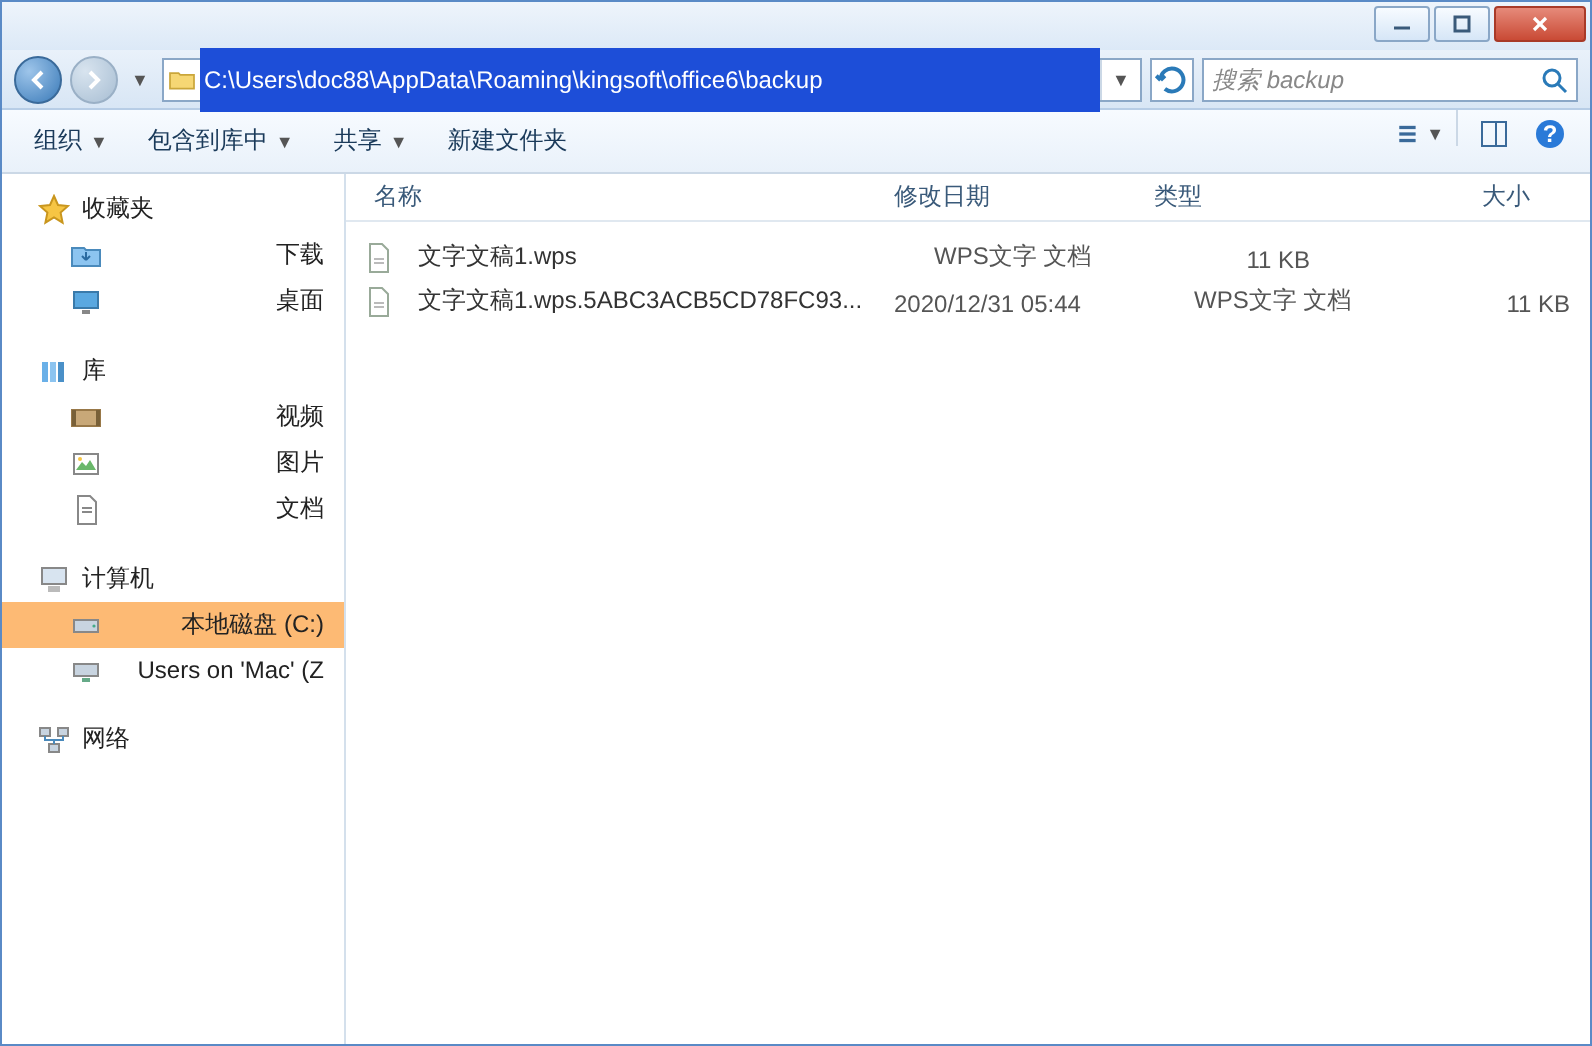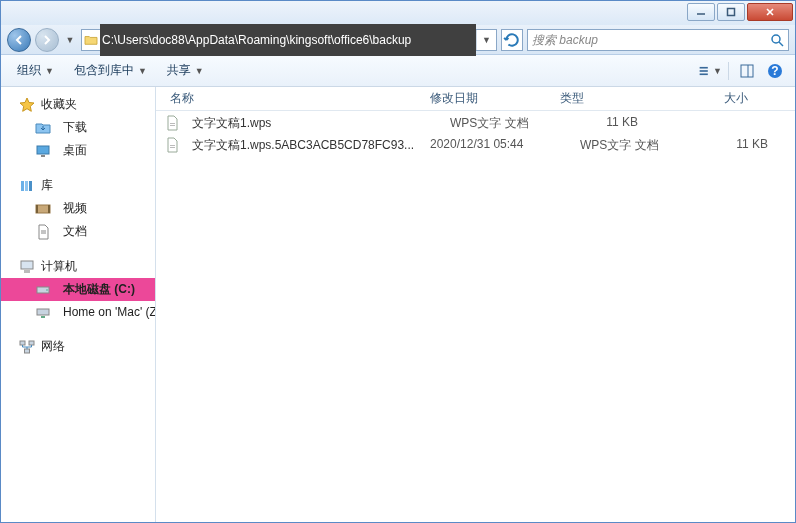--- a/index.html
+++ b/index.html
@@ -11,53 +11,53 @@
 .win-btn svg { width: 10px; height: 10px; }
 
 .navrow { height: 30px; background: linear-gradient(#e9f1fa,#d8e6f5); display:flex; align-items:center; padding: 0 6px; gap:4px; border-bottom: 1px solid #b7cde6; }
 .nav-circle { width:24px; height:24px; border-radius:50%; background: radial-gradient(circle at 30% 30%, #9ec5ea, #3a7ab8); display:flex; align-items:center; justify-content:center; color:#fff; cursor:pointer; border:1px solid #3a6a9a;}
 .nav-circle.fwd { background: radial-gradient(circle at 30% 30%, #d8e4ef, #a8bed3); border-color:#9ab0c6; color:#eef4fa;}
 .nav-circle svg { width:12px; height:12px; }
 .nav-drop { width:14px; height:22px; display:flex; align-items:center; justify-content:center; cursor:pointer; color:#3a6a9a;}
 .addr-wrap { flex:1; display:flex; align-items:center; height:22px; background:#fff; border:1px solid #8aa7c7; }
 .addr-icon { width:18px; display:flex; align-items:center; justify-content:center; }
 .addr-icon svg { width:14px; height:12px; }
-.addr-text { flex:1; height:20px; border:none; outline:none; font-size:12px; padding:16px 2px; background:#404040; color:#fff; }
+.addr-text { flex:1; height:20px; border:none; outline:none; font-size:12px; padding:16px 2px; background:#1d4ed8; color:#fff; }
 .addr-btn { width:20px; height:20px; display:flex; align-items:center; justify-content:center; border-left:1px solid #cbd8e6; cursor:pointer; color:#3a6a9a; }
 .refresh-btn { width:22px; height:22px; border:1px solid #8aa7c7; background:#fff; display:flex; align-items:center; justify-content:center; cursor:pointer; color:#2a7ab8;}
-.search-wrap { width:262px; height:22px; background:#fff; border:1px solid #8aa7c7; display:flex; align-items:center; padding:0 4px; }
+.search-wrap { width:188px; height:22px; background:#fff; border:1px solid #8aa7c7; display:flex; align-items:center; padding:0 4px; }
 .search-input { flex:1; border:none; outline:none; font-size:12px; color:#333; font-style: italic;}
 .search-input::placeholder { color:#888; font-style: italic;}
 .search-wrap svg { width:14px; height:14px; color:#2a7ab8; cursor:pointer;}
 
-.toolbar { height: 32px; background: linear-gradient(#f7fbff,#e9f1fa); border-bottom:1px solid #cbd8e6; display:flex; align-items:center; padding:0 8px; gap:4px;}
+.toolbar { height: 32px; background: linear-gradient(#f7fbff,#e9f1fa); border-bottom:1px solid #cbd8e6; display:flex; padding:0 8px; gap:4px;}
 .tb-btn { padding: 4px 8px; display:flex; align-items:center; gap:4px; cursor:pointer; border-radius:2px; color:#1a3a5a;}
 .tb-spacer { flex:1; }
 .tb-icon { width:24px; height:24px; display:flex; align-items:center; justify-content:center; cursor:pointer; color:#3a6a9a;}
 .tb-sep { width:1px; height:18px; background:#cbd8e6; margin:0 2px;}
 
 .body { display:flex; height: calc(523px - 24px - 30px - 32px - 2px); }
-.sidebar { width:155px; border-right:1px solid #d4e0ec; padding:6px 0; overflow:hidden;}
+.sidebar { width:172px; border-right:1px solid #d4e0ec; padding:6px 0; overflow:hidden;}
 .side-group { margin-bottom:12px; }
 .side-head { display:flex; align-items:center; gap:6px; padding:3px 10px 3px 18px; cursor:pointer;}
-.side-item { display:flex; align-items:center; gap:12px; padding:3px 10px 3px 34px; cursor:pointer; white-space:nowrap; overflow:hidden;}
-.side-item.selected, .side-item:hover { background:#ec4899;font-weight:bold;}
+.side-item { display:flex; align-items:center; gap:12px; padding:3px 10px 3px 34px; cursor:pointer; white-space:nowrap; overflow:hidden;justify-content:space-between;}
+.side-item.selected, .side-item:hover { background:#fdba74;}
 .side-head .lbl, .side-item .lbl { color:#222; }
 .ic { width:16px; height:16px; display:flex; align-items:center; justify-content:center; flex-shrink:0; }
 .ic svg { width:16px; height:16px; }
 
 .content { flex:1; display:flex; flex-direction:column; }
 .col-headers { height:24px; border-bottom:1px solid #e0e8f0; display:flex; align-items:center; color:#3a5a7a; padding-left:8px;}
 .col { padding:0 6px; }
 .col-name { width:260px; }
 .col-date { width:130px; }
 .col-type { width:130px; }
 .col-size { width:70px; text-align:right;}
 .file-list { flex:1; padding:4px 0;}
-.file-row { display:flex; align-items:flex-start; height:22px; padding-left:8px; cursor:pointer;}
+.file-row { display:flex; align-items:flex-end; height:22px; padding-left:8px; cursor:pointer;}
 .file-row .ic { margin-right:6px;}
 .file-row .cell { padding:0 6px; color:#333; white-space:nowrap; overflow:hidden; text-overflow:ellipsis;}
 .file-row .c-name { width:238px; }
 .file-row .c-date { width:130px; color:#555;}
 .file-row .c-type { width:130px; color:#555;margin-left:20px;}
 .file-row .c-size { width:70px; text-align:right; color:#555;}
 
 .chev { font-size:9px; color:#555; }
 </style>
 </head>
@@ -129,20 +129,23 @@
       <span class="chev">▼</span>
     </div>
   <div class="tb-btn">
       <span>包含到库中</span> 
       <span class="chev">▼</span>
     </div>
   <div class="tb-btn">
       <span>共享</span> 
       <span class="chev">▼</span>
     </div>
+  <div class="tb-btn">
+      <span>新建文件夹</span>
+    </div>
   <div class="tb-spacer"></div>
   <div class="tb-icon">
       <svg viewBox="0 0 16 16" width="16" height="16">
         <rect x="2" y="3" width="10" height="2" fill="#3a6a9a"></rect>
         <rect x="2" y="7" width="10" height="2" fill="#3a6a9a"></rect>
         <rect x="2" y="11" width="10" height="2" fill="#3a6a9a"></rect>
       </svg>
       <span class="chev" style="margin-left:2px;">▼</span>
     </div>
   <div class="tb-sep"></div>
@@ -208,20 +211,30 @@
               <rect x="1" y="4" width="14" height="8" fill="#c8a878" stroke="#987848"></rect>
               <rect x="1" y="4" width="2" height="8" fill="#786038"></rect>
               <rect x="13" y="4" width="2" height="8" fill="#786038"></rect>
             </svg>
           </span>
           <span class="lbl">视频</span>
         </div>
       <div class="side-item">
           <span class="ic">
             <svg viewBox="0 0 16 16">
+              <rect x="2" y="3" width="12" height="10" fill="#fff" stroke="#888"></rect>
+              <path d="M3 11 l3-4 2 2 2-3 3 5z" fill="#6ab86a"></path>
+              <circle cx="5" cy="5.5" r="1" fill="#f6c544"></circle>
+            </svg>
+          </span>
+          <span class="lbl">图片</span>
+        </div>
+      <div class="side-item">
+          <span class="ic">
+            <svg viewBox="0 0 16 16">
               <path d="M4 1h6l3 3v11H4z" fill="#fff" stroke="#888"></path>
               <line x1="6" y1="7" x2="11" y2="7" stroke="#888"></line>
               <line x1="6" y1="9" x2="11" y2="9" stroke="#888"></line>
             </svg>
           </span>
           <span class="lbl">文档</span>
         </div>
     </div>
 
     <div class="side-group">
@@ -243,21 +256,21 @@
           </span>
           <span class="lbl">本地磁盘 (C:)</span>
         </div>
       <div class="side-item">
           <span class="ic">
             <svg viewBox="0 0 16 16">
               <rect x="2" y="5" width="12" height="6" fill="#c8d4e0" stroke="#888"></rect>
               <rect x="6" y="12" width="4" height="2" fill="#6a8"></rect>
             </svg>
           </span>
-          <span class="lbl">Home on 'Mac' (Z</span>
+          <span class="lbl">Users on 'Mac' (Z</span>
         </div>
     </div>
 
     <div class="side-group">
       <div class="side-head">
           <span class="ic">
             <svg viewBox="0 0 16 16">
               <rect x="1" y="2" width="5" height="4" fill="#c8d4e0" stroke="#888"></rect>
               <rect x="10" y="2" width="5" height="4" fill="#c8d4e0" stroke="#888"></rect>
               <rect x="5.5" y="10" width="5" height="4" fill="#c8d4e0" stroke="#888"></rect>

